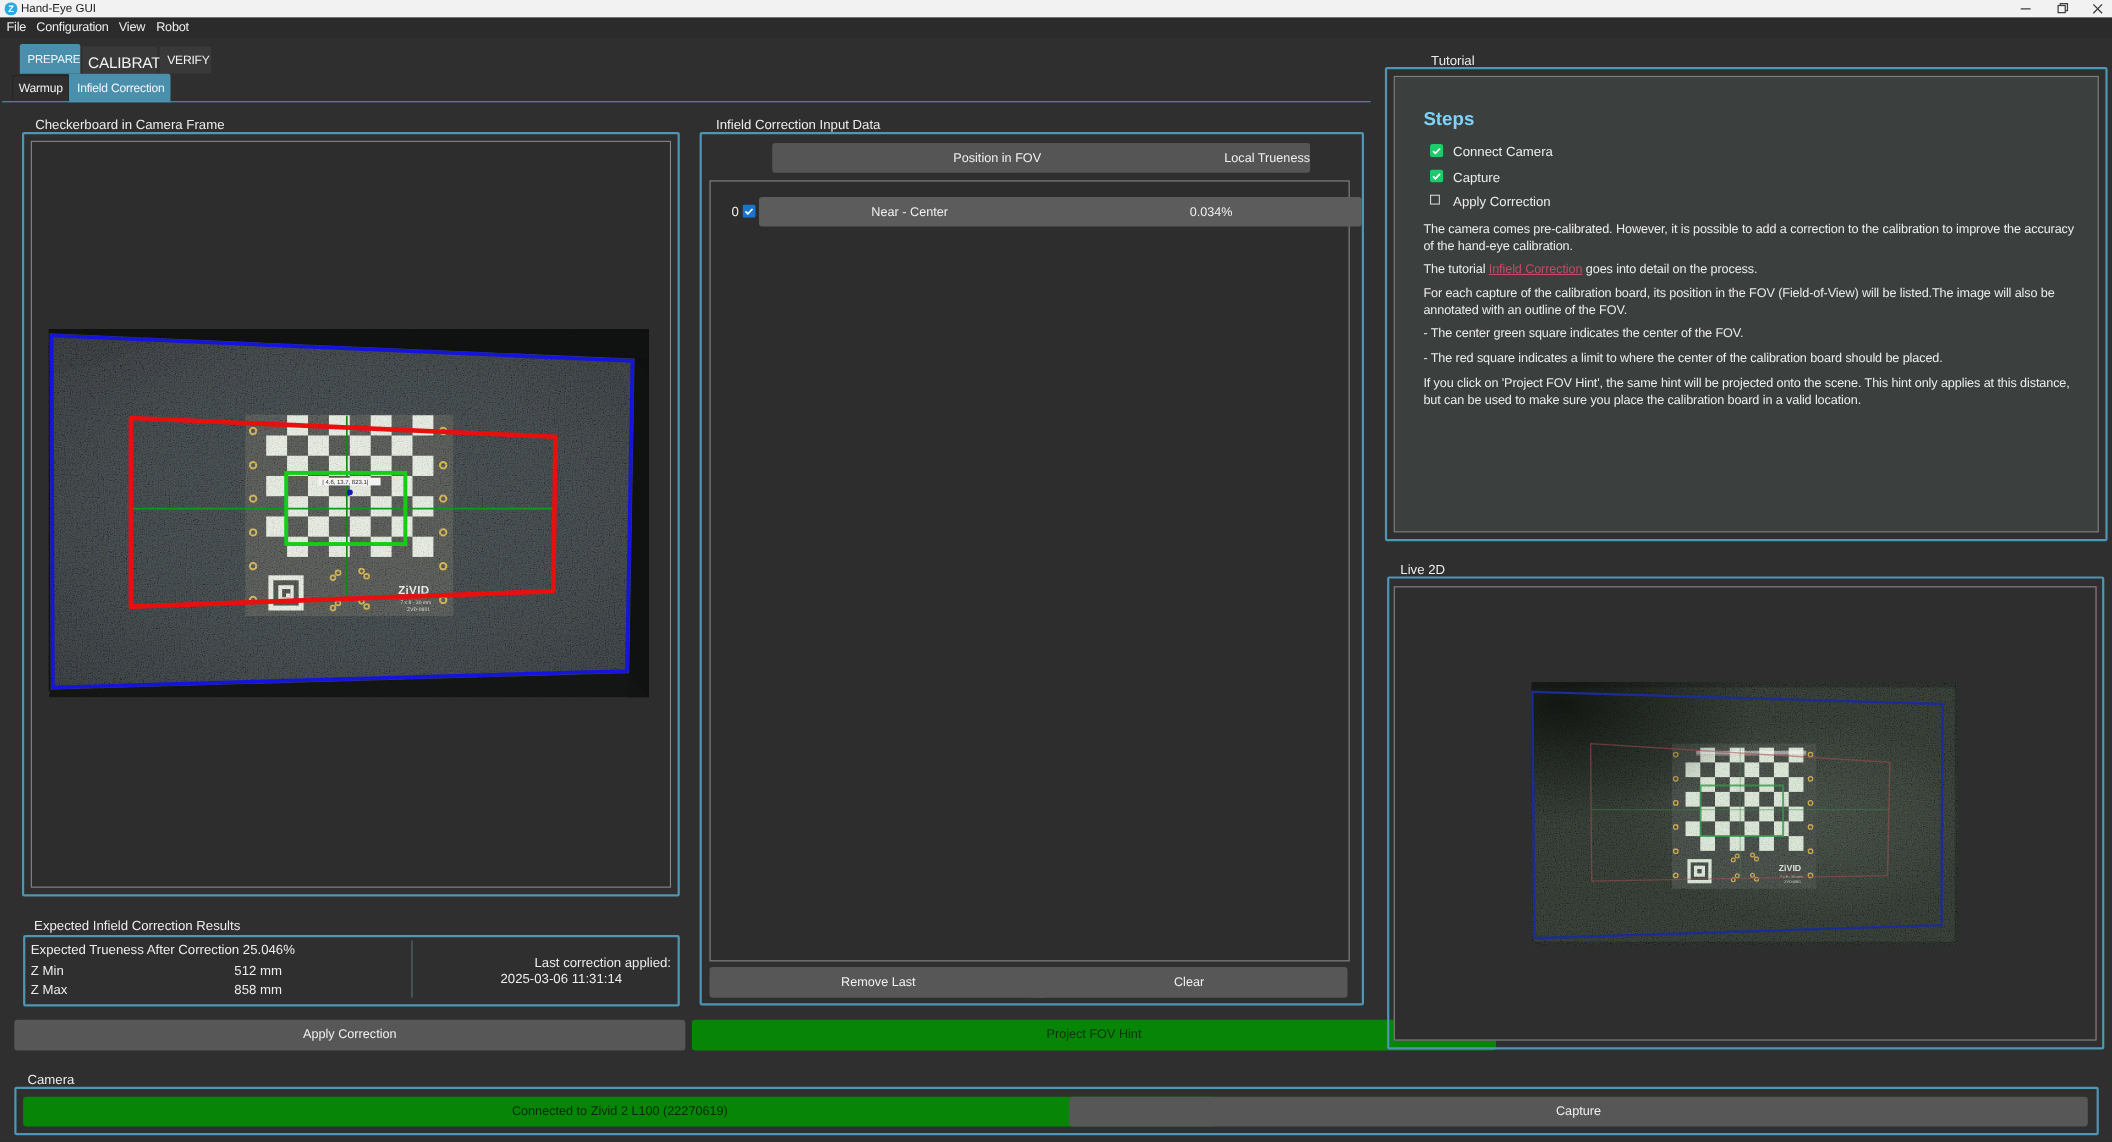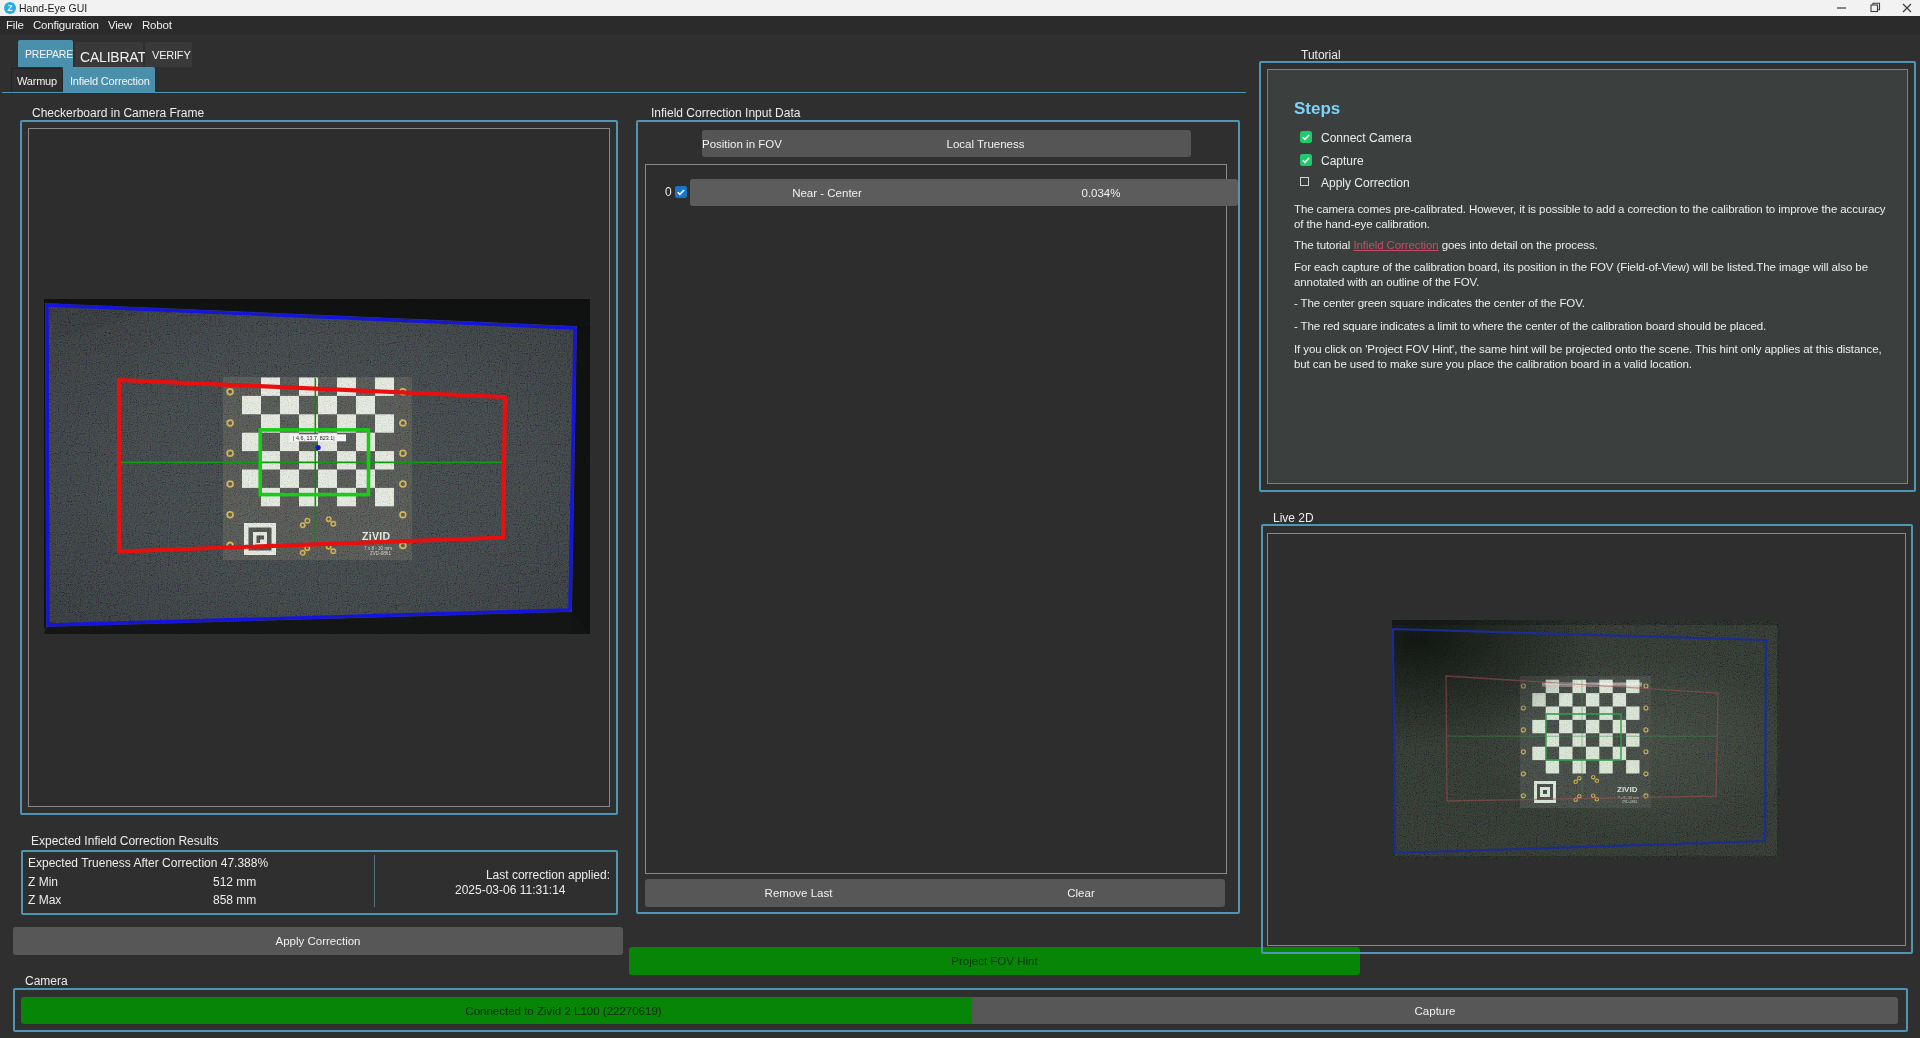--- a/index.html
+++ b/index.html
@@ -131,47 +131,47 @@
 <polygon points="75,81 461,98 459,238.5 75,252.5" fill="none" stroke="#ea0f0f" stroke-width="4.2" stroke-linejoin="round"></polygon>
 <polygon points="3,6 531,29 526,311 4,326" fill="none" stroke="#1414dc" stroke-width="3.4" stroke-linejoin="round"></polygon>
 <rect x="216.2" y="130.9" width="108.3" height="64.7" fill="none" stroke="#17cb17" stroke-width="3.6"></rect>
 <rect x="245.5" y="135.3" width="56.5" height="7.0" fill="#f4f4f4"></rect>
 <text x="249" y="140.8" font-family="Liberation Sans,sans-serif" font-size="5.4" fill="#222">|  4.6,   13.7,  823.1|</text>
 <circle cx="274.1" cy="148.6" r="2.6" fill="#1616c8"></circle>
 </svg>
 <div class="lbl" style="left:651px;top:106px">Infield Correction Input Data</div>
 <div class="gbox" style="left:636px;top:120px;width:604px;height:794px"></div>
 <div class="btn" style="left:702px;top:130px;width:489px;height:27px;border-radius:3px;background:#555">
-    <div class="abs" style="left:0;width:50%;text-align:left">Position in FOV</div>
-    <div class="abs" style="left:50%;width:50%;text-align:left">Local Trueness</div>
+    <div class="abs" style="left:0;width:50%;text-align:right">Position in FOV</div>
+    <div class="abs" style="left:50%;width:50%;text-align:right">Local Trueness</div>
   </div>
 <div class="ibox" style="left:645px;top:164px;width:582px;height:710px;background:#2d2d2d"></div>
 <div class="lbl" style="left:665px;top:185px;font-size:12px">0</div>
 <svg class="abs" style="left:675px;top:186px" width="12" height="12" viewBox="0 0 12 12">
     <rect width="12" height="12" rx="2" fill="#1874cd"></rect>
     <path d="M2.7 6.2 l2.2 2.2 l4.2-4.4" fill="none" stroke="#fff" stroke-width="1.6"></path>
   </svg>
 <div class="btn" style="left:690px;top:179px;width:548px;height:27px;background:#5c5c5c">
     <div class="abs" style="left:0;width:50%;text-align:center">Near - Center</div>
     <div class="abs" style="left:50%;width:50%;text-align:center">0.034%</div>
   </div>
 <div class="btn" style="left:645px;top:879px;width:307px;height:28px">Remove Last</div>
 <div class="btn" style="left:937px;top:879px;width:288px;height:28px">Clear</div>
 <div class="lbl" style="left:31px;top:834px">Expected Infield Correction Results</div>
 <div class="gbox" style="left:21px;top:850px;width:597px;height:65px"></div>
-<div class="lbl" style="left:28px;top:856px">Expected Trueness After Correction 47.388%</div>
+<div class="lbl" style="left:28px;top:856px">Expected Trueness After Correction 25.046%</div>
 <div class="lbl" style="left:28px;top:875px">Z Min</div>
 <div class="lbl" style="left:213px;top:875px">512 mm</div>
 <div class="lbl" style="left:28px;top:893px">Z Max</div>
 <div class="lbl" style="left:213px;top:893px">858 mm</div>
 <div class="abs" style="left:374px;top:855px;width:1px;height:52px;background:#55707a"></div>
 <div class="lbl" style="left:455px;top:868px;width:155px;text-align:right">Last correction applied:</div>
 <div class="lbl" style="left:455px;top:883px;width:155px;text-align:left">2025-03-06 11:31:14</div>
 <div class="btn" style="left:13px;top:927px;width:610px;height:28px">Apply Correction</div>
-<div class="gbtn" style="left:629px;top:947px;width:731px;height:28px;color:#0b360b">Project FOV Hint</div>
+<div class="gbtn" style="left:629px;top:927px;width:731px;height:28px;color:#0b360b">Project FOV Hint</div>
 <div class="lbl" style="left:1301px;top:48px">Tutorial</div>
 <div class="gbox" style="left:1259px;top:61px;width:657px;height:431px"></div>
 <div class="ibox" style="left:1267px;top:69px;width:641px;height:415px;background:#3b403e;border-color:#7f7f7f"></div>
 <div class="abs" style="left:1294px;top:99px;color:#7dd3fc;font-size:17px;font-weight:bold">Steps</div>
 <svg class="abs" style="left:1300px;top:131px" width="12" height="12" viewBox="0 0 12 12">
     <rect width="12" height="12" rx="2.5" fill="#1ecb6b"></rect>
     <path d="M2.8 6.3 l2.1 2.1 l4.2-4.4" fill="none" stroke="#fff" stroke-width="1.6"></path>
   </svg>
 <div class="lbl" style="left:1321px;top:131px">Connect Camera</div>
 <svg class="abs" style="left:1300px;top:154px" width="12" height="12" viewBox="0 0 12 12">

